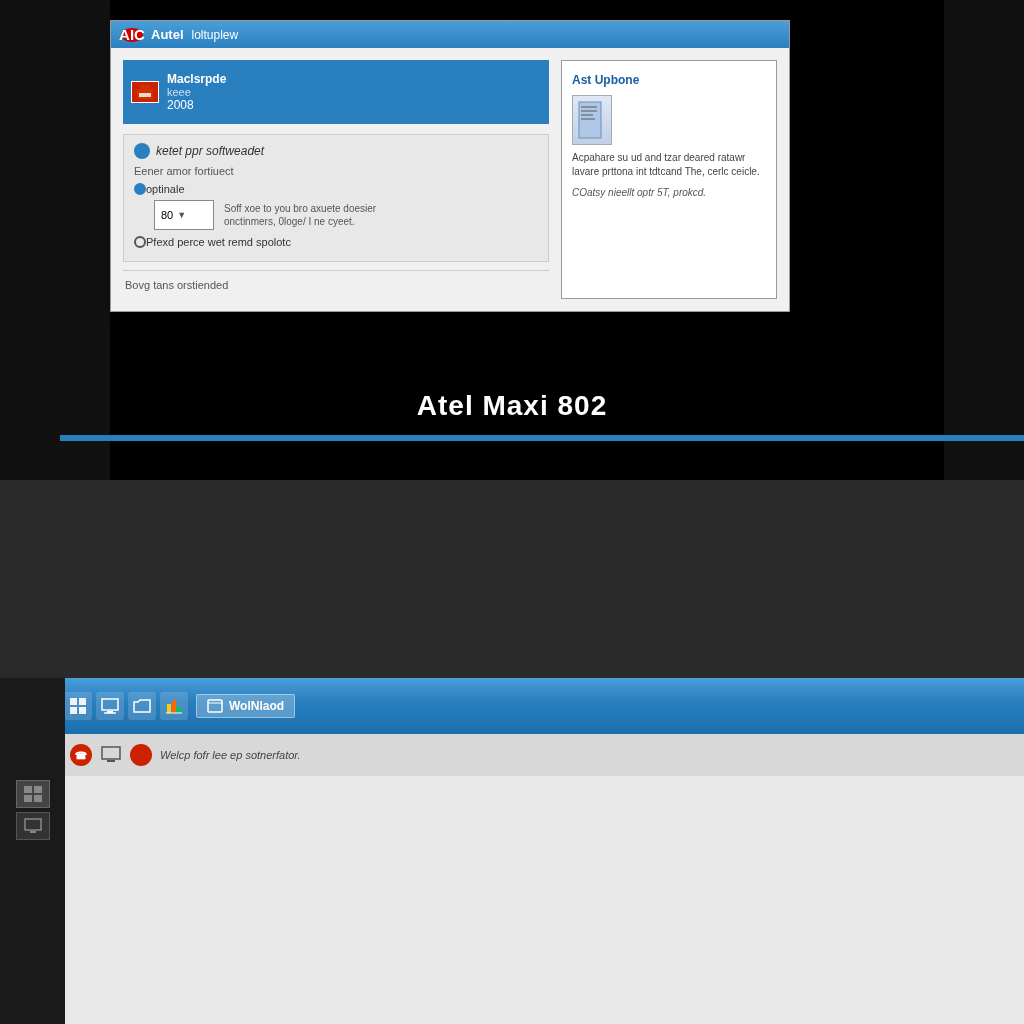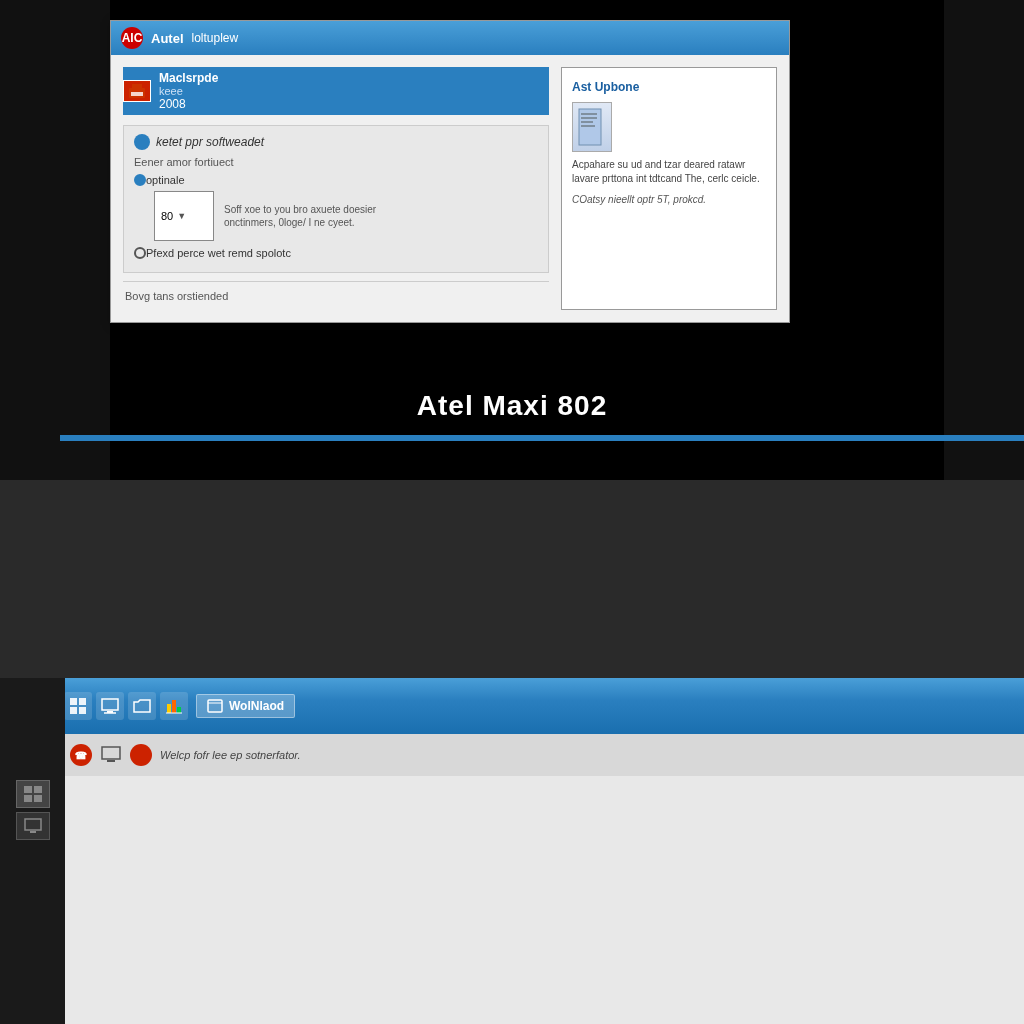--- a/index.html
+++ b/index.html
@@ -38,27 +38,27 @@
       background: linear-gradient(to bottom, #4a9fd8, #2a7fbf);
       color: white;
       padding: 6px 10px;
       display: flex;
       align-items: center;
       gap: 8px;
     }
 
     .titlebar-logo {
       width: 22px;
-      height: 22px;
+      height: 14px;
       background: #cc0000;
       border-radius: 50%;
       display: flex;
       align-items: center;
       justify-content: center;
-      font-size: 12px;
+      font-size: 15px;
       font-weight: bold;
       color: white;
       flex-shrink: 0;
     }
 
     .titlebar-text {
       font-size: 13px;
       font-weight: bold;
       color: white;
     }
@@ -90,21 +90,21 @@
       background: #fff;
       padding: 10px;
       font-size: 11px;
       color: #333;
       line-height: 1.5;
     }
 
     
     .update-list {
       background: #2a7fbf;
-      padding: 0;
+      padding: 8px;
       margin-bottom: 10px;
     }
 
     .update-item {
       display: flex;
       align-items: center;
       gap: 8px;
       padding: 4px 0;
     }
 
@@ -193,21 +193,21 @@
     }
 
     .radio-label {
       font-size: 11px;
       color: #333;
     }
 
     .dropdown-select {
       border: 1px solid #888;
       background: white;
-      padding: 18px 6px;
+      padding: 8px 6px;
       font-size: 11px;
       display: flex;
       align-items: center;
       gap: 4px;
       min-width: 60px;
     }
 
     .dropdown-arrow {
       font-size: 9px;
       color: #555;

